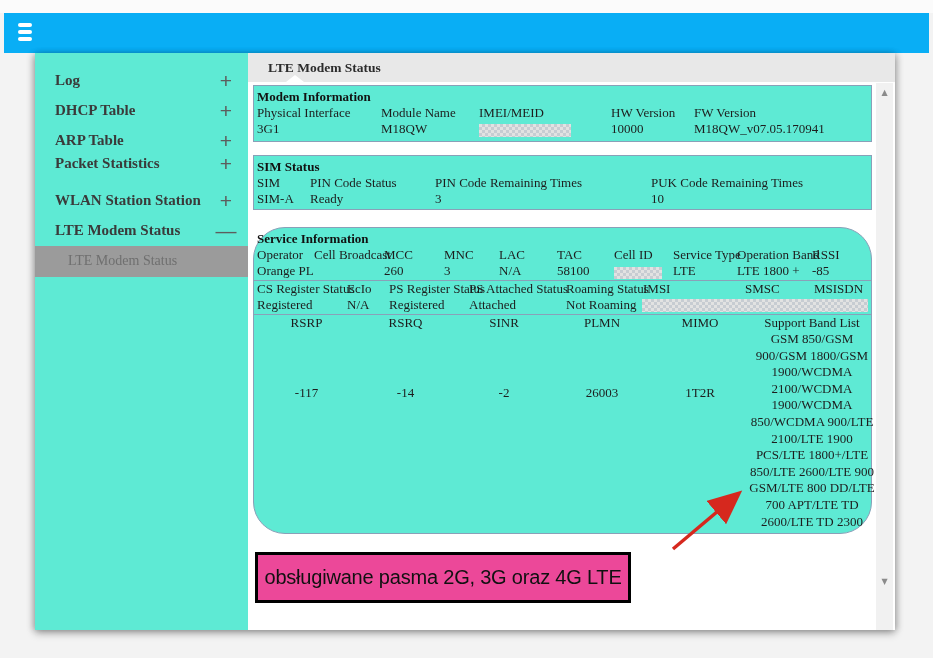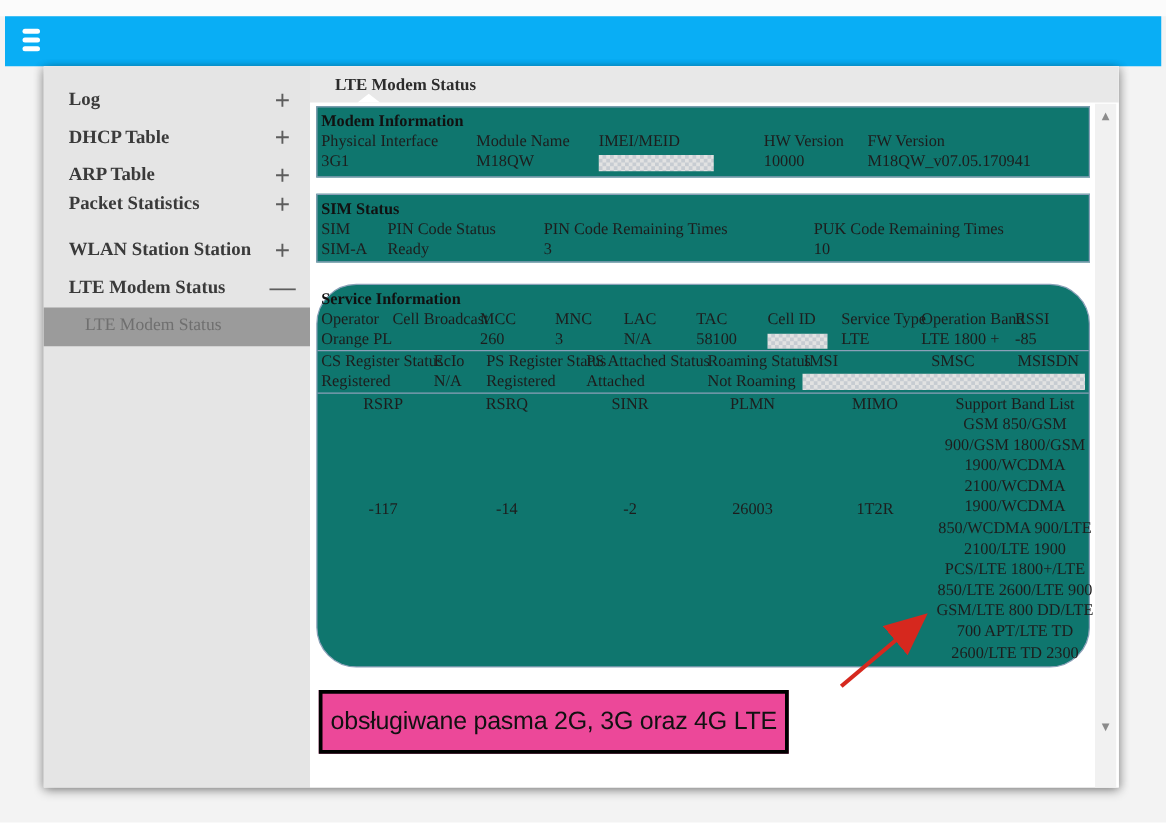--- a/index.html
+++ b/index.html
@@ -11,56 +11,56 @@
   }
   .topstrip { position:absolute; left:0; top:0; width:933px; height:13px; background:#fbfbfb; }
   .bluebar { position:absolute; left:4px; top:13px; width:925px; height:40px; background:#09aef5; }
   .hamburger { position:absolute; left:14px; top:10px; width:24px; height:20px; cursor:pointer; }
   .hamburger span { display:block; width:14px; height:3.5px; border-radius:2px; background:#ffffff; margin:0 0 3.5px 0; }
 
   .panel { position:absolute; left:35px; top:53px; width:860px; height:577px; background:#ffffff;
            box-shadow:0 3px 8px rgba(0,0,0,0.33), 3px 0 6px rgba(0,0,0,0.12), -3px 0 6px rgba(0,0,0,0.12); }
 
   
-  .sidebar { position:absolute; left:0; top:0; width:213px; height:577px; background:#e5e5e5; }
+  .sidebar { position:absolute; left:0; top:0; width:213px; height:577px; background:#5eead4; }
   .menu-item { position:absolute; left:0; width:213px; height:22px; cursor:pointer; }
   .menu-item .lbl { position:absolute; left:20px; top:0; font-size:15px; font-weight:bold; color:#3a3a3a; white-space:nowrap; }
   .menu-item .toggle { position:absolute; left:178px; top:-3px; width:26px; text-align:center;
                        font-family:"Liberation Sans",sans-serif; font-weight:300; font-size:21px; color:#5d5d5d; }
   .subitem { position:absolute; left:0; top:193px; width:213px; height:31px; background:#9b9b9b; cursor:pointer; }
   .subitem .lbl { position:absolute; left:33px; top:7px; font-size:14px; color:#6f6f6f; }
 
   
   .content { position:absolute; left:213px; top:0; width:647px; height:577px; background:#fff; }
   .tabbar { position:absolute; left:0; top:0; width:647px; height:29px; background:#e8e8e8; }
   .tabbar .tab-title { position:absolute; left:20px; top:7px; font-size:13.5px; font-weight:bold; color:#2c2c2c; }
   .notch { position:absolute; left:38px; bottom:0; width:0; height:0;
            border-left:9px solid transparent; border-right:9px solid transparent; border-bottom:7px solid #ffffff; }
 
-  .box { position:absolute; left:5px; width:617px; background:#0f766e; border:1px solid #8aa0b8; }
+  .box { position:absolute; left:5px; width:617px; background:#5eead4; border:1px solid #8aa0b8; }
   .box-title { font-size:13px; font-weight:bold; color:#111; padding:2px 0 0 3px; line-height:17px; white-space:nowrap; }
   .trow { display:flex; padding-left:3px; line-height:16px; font-size:13px; }
   .trow .cell { flex:0 0 auto; white-space:nowrap; overflow:visible; }
   .hdr { color:#1d1d1d; }
   .val { color:#1d1d1d; }
 
   .box.modem { top:32px; height:55px; }
   .box.sim   { top:102px; height:53px; }
   .box.service { top:174px; height:305px; }
 
   .m0{width:124px}.m1{width:98px}.m2{width:132px}.m3{width:83px}.m4{flex:1 1 auto}
   .s0{width:53px}.s1{width:125px}.s2{width:216px}.s3{flex:1 1 auto}
   .a0{width:57px}.a1{width:70px}.a2{width:60px}.a3{width:55px}.a4{width:58px}.a5{width:57px}.a6{width:59px}.a7{width:64px}.a8{width:75px}.a9{flex:1 1 auto}
   .b0{width:90px}.b1{width:42px}.b2{width:80px}.b3{width:97px}.b4{width:77px}.b5{width:102px}.b6{width:69px}.b7{flex:1 1 auto}
   .c0{width:99px}.c1{width:99px}.c2{width:98px}.c3{width:98px}.c4{width:98px}.c5{flex:1 1 auto}
 
   .divider { border-top:1px solid #8aa0b8; margin-top:1px; }
   .r3 { display:flex; padding-left:3px; font-size:13px; line-height:16px; height:216px; }
   .r3 .col { flex:0 0 auto;text-align:center; }
-  .r3 .rval { margin-top:68px; }
+  .r3 .rval { margin-top:54px; }
   .bandtext { white-space:pre-line; line-height:16.6px; width:126px; }
 
   .redact { display:inline-block; vertical-align:middle;
             background:repeating-conic-gradient(#c7ccd2 0% 25%, #e2e2e2 0% 50%);
             background-size:6px 6px; }
   .redact.imei { width:92px; height:13px; margin-top:1px; }
   .redact.cellid { width:48px; height:12px; margin-top:2px; }
   .redact.imsi { position:absolute; left:388px; top:71px; width:226px; height:13px; }
 
   

